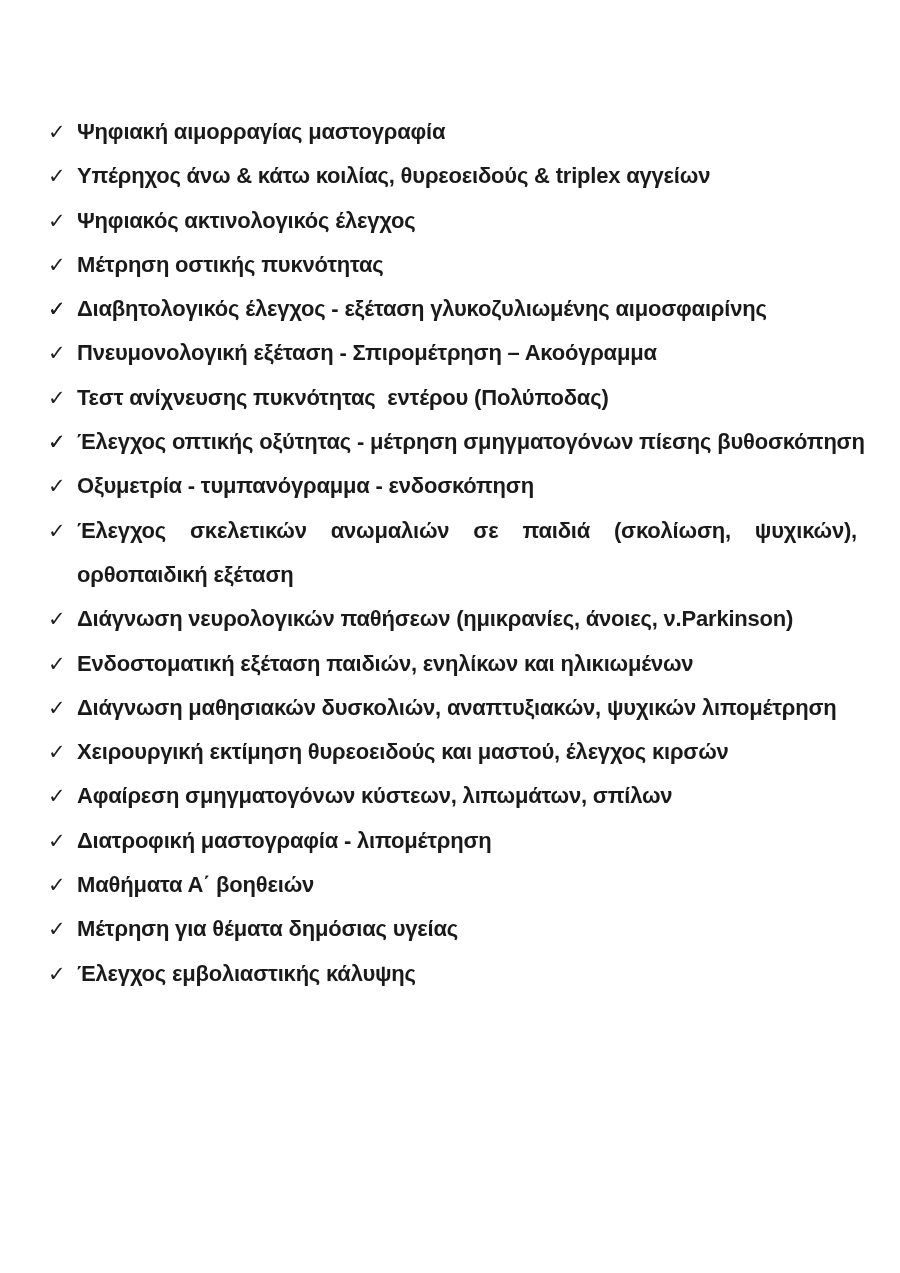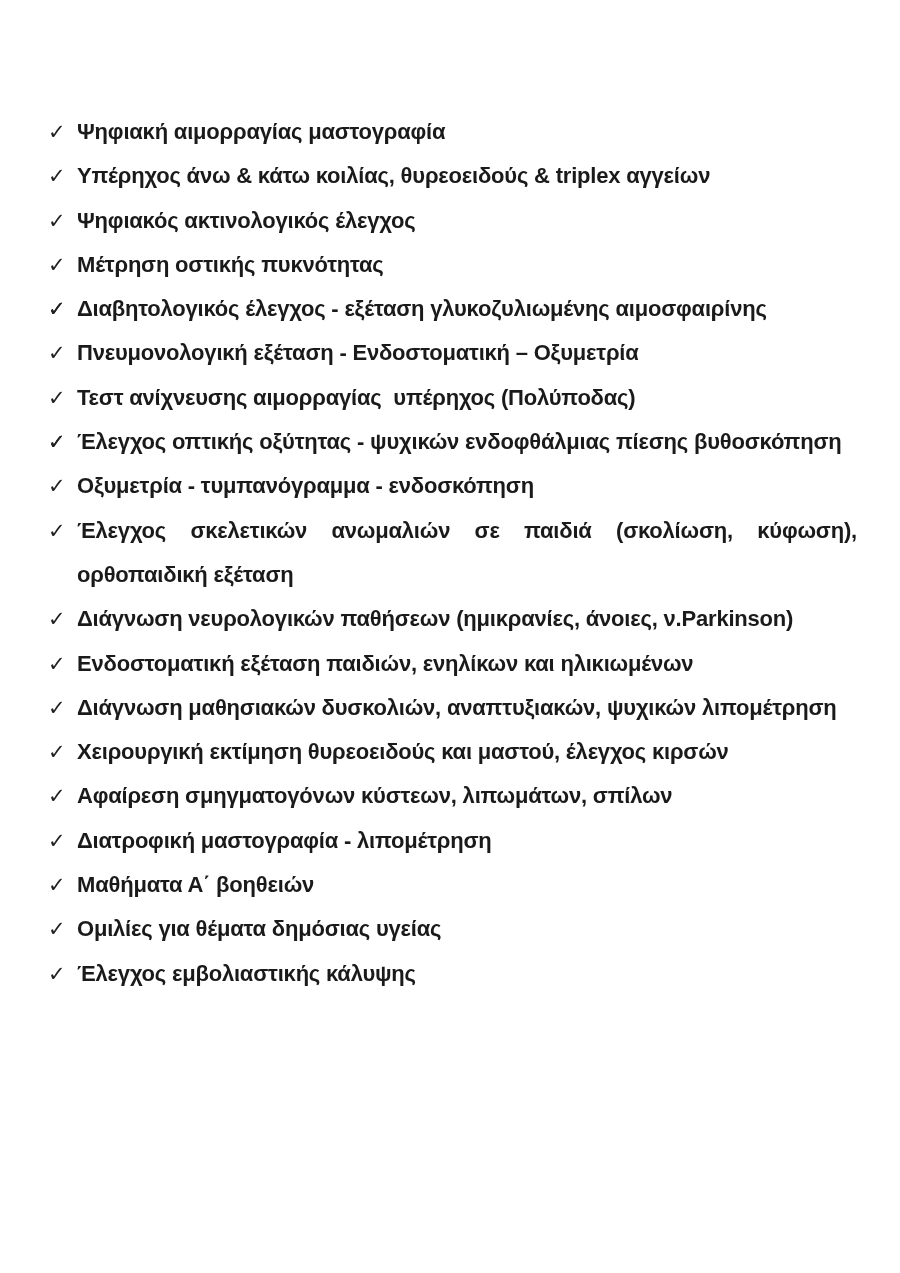--- a/index.html
+++ b/index.html
@@ -80,45 +80,45 @@
     <span class="check">✓</span>
   </div>
 
   <div class="item">
     <span class="check">✓</span>
     <span class="item-text">Διαβητολογικός έλεγχος - εξέταση γλυκοζυλιωμένης αιμοσφαιρίνης</span>
   </div>
 
   <div class="item">
     <span class="check">✓</span>
-    <span class="item-text">Πνευμονολογική εξέταση - Ενδοστοματική – Οξυμετρία</span>
+    <span class="item-text">Πνευμονολογική εξέταση - Σπιρομέτρηση – Ακοόγραμμα</span>
   </div>
 
   <div class="item">
     <span class="check">✓</span>
-    <span class="item-text">Τεστ ανίχνευσης αιμορραγίας  υπέρηχος (Πολύποδας)</span>
+    <span class="item-text">Τεστ ανίχνευσης πυκνότητας  εντέρου (Πολύποδας)</span>
   </div>
 
   <div class="item">
     <span class="check">✓</span>
   </div>
 
   <div class="item">
     <span class="check">✓</span>
-    <span class="item-text">Έλεγχος οπτικής οξύτητας - ψυχικών ενδοφθάλμιας πίεσης βυθοσκόπηση</span>
+    <span class="item-text">Έλεγχος οπτικής οξύτητας - μέτρηση σμηγματογόνων πίεσης βυθοσκόπηση</span>
   </div>
 
   <div class="item">
     <span class="check">✓</span>
     <span class="item-text">Οξυμετρία - τυμπανόγραμμα - ενδοσκόπηση</span>
   </div>
 
   <div class="item justify">
     <span class="check">✓</span>
-    <span class="item-text">Έλεγχος σκελετικών ανωμαλιών σε παιδιά (σκολίωση, κύφωση), ορθοπαιδική εξέταση</span>
+    <span class="item-text">Έλεγχος σκελετικών ανωμαλιών σε παιδιά (σκολίωση, ψυχικών), ορθοπαιδική εξέταση</span>
   </div>
 
   <div class="item">
     <span class="check">✓</span>
     <span class="item-text">Διάγνωση νευρολογικών παθήσεων (ημικρανίες, άνοιες, ν.Parkinson)</span>
   </div>
 
   <div class="item">
     <span class="check">✓</span>
     <span class="item-text">Ενδοστοματική εξέταση παιδιών, ενηλίκων και ηλικιωμένων</span>
@@ -144,21 +144,21 @@
     <span class="item-text">Διατροφική μαστογραφία - λιπομέτρηση</span>
   </div>
 
   <div class="item">
     <span class="check">✓</span>
     <span class="item-text">Μαθήματα Α΄ βοηθειών</span>
   </div>
 
   <div class="item">
     <span class="check">✓</span>
-    <span class="item-text">Ομιλίες για θέματα δημόσιας υγείας</span>
+    <span class="item-text">Μέτρηση για θέματα δημόσιας υγείας</span>
   </div>
 
   <div class="item">
     <span class="check">✓</span>
     <span class="item-text">Έλεγχος εμβολιαστικής κάλυψης</span>
   </div>
 </div>
 </div>
 
 </body></html>

